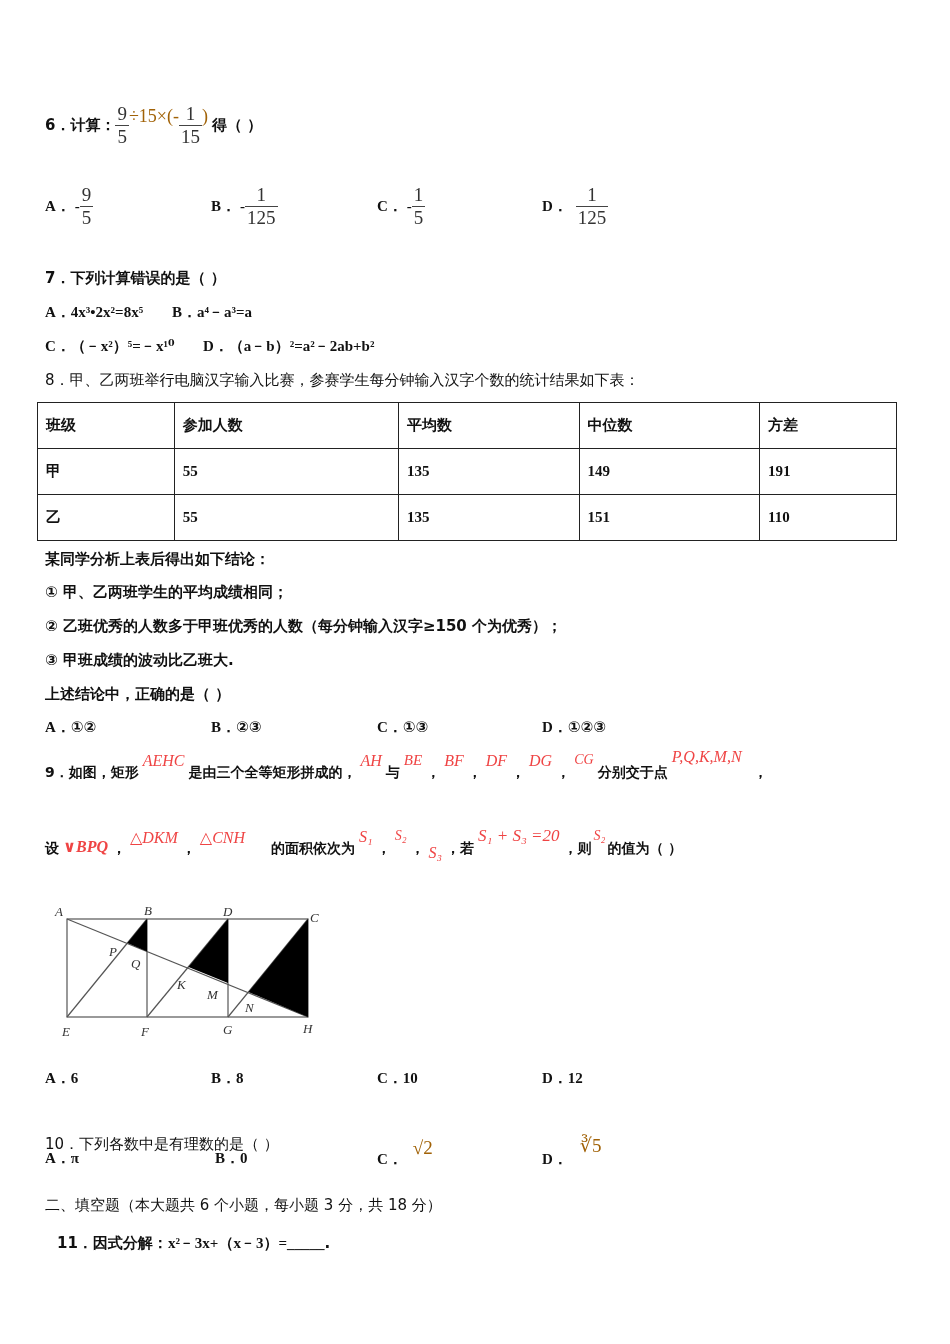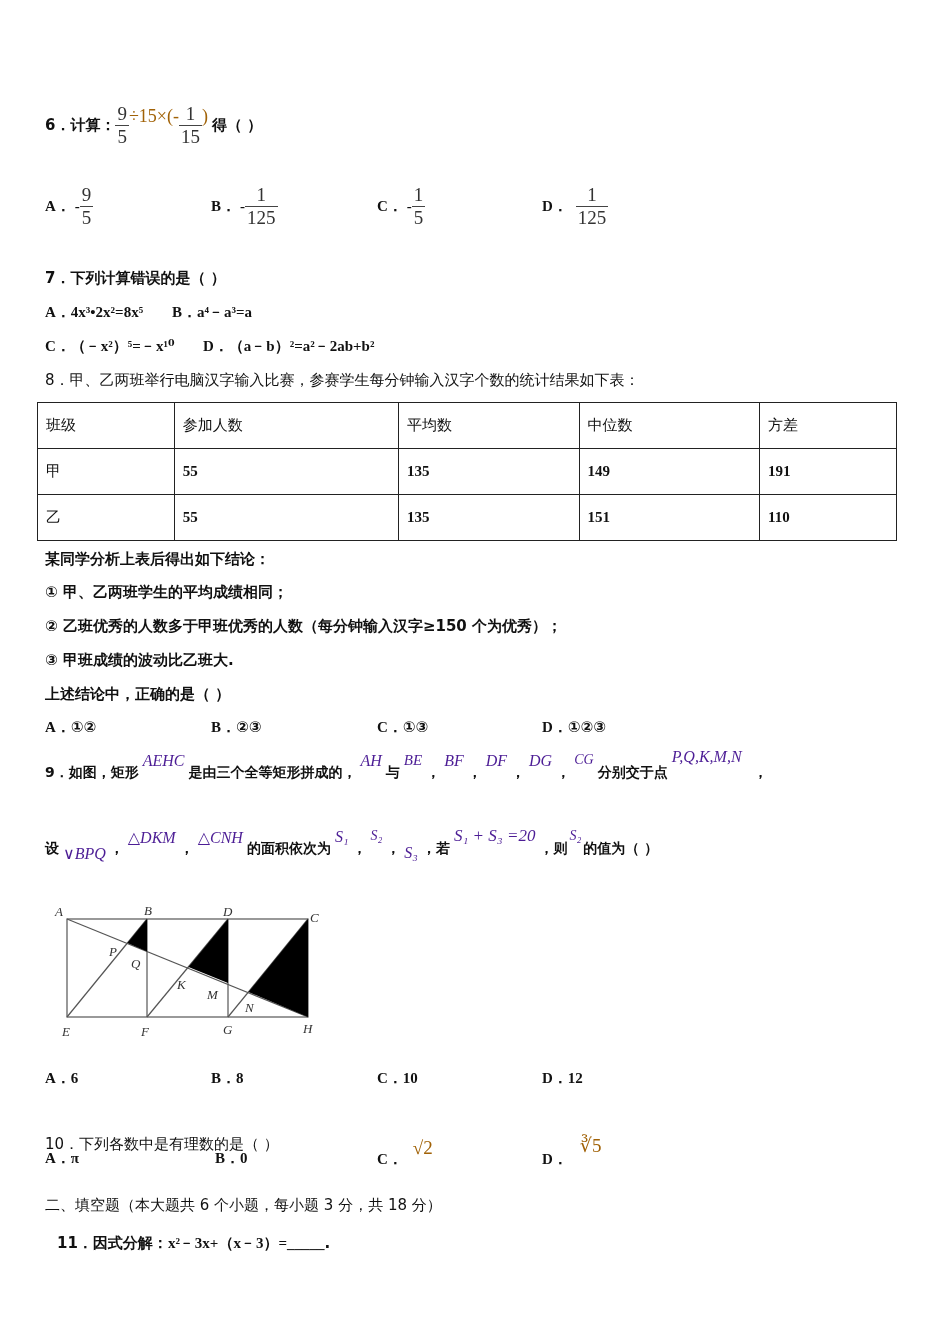--- a/index.html
+++ b/index.html
@@ -1,32 +1,32 @@
 <!DOCTYPE html>
 <html><head>
 <meta charset="utf-8">
 <style>
   html, body { margin: 0; padding: 0; background: #ffffff; }
   body { width: 950px; height: 1344px; position: relative; overflow: hidden;
          font-family: "DejaVu Sans", "Liberation Sans", sans-serif; color: #111; }
   .abs { position: absolute; }
   .q { font-size: 15px; font-weight: bold; white-space: nowrap; }
   .serif { font-family: "Liberation Serif", "DejaVu Serif", serif; }
-  .ital { font-family: "Liberation Serif", "DejaVu Serif", serif; font-style: italic; font-weight: normal; color: #4c1d95; }
+  .ital { font-family: "Liberation Serif", "DejaVu Serif", serif; font-style: italic; font-weight: normal; color: #ef4444; }
   .opt { font-size: 15px; font-weight: bold; white-space: nowrap; font-family: "Liberation Serif", "DejaVu Serif", serif; }
   .opt .cn { font-family: "DejaVu Sans", sans-serif; }
   .frac { display: inline-flex; flex-direction: column; align-items: center; vertical-align: middle;
           font-family: "Liberation Serif", "DejaVu Serif", serif; font-weight: normal; font-size: 19px; color: #333; line-height: 1.05; }
   .frac .num { padding: 0 2px 1px 2px; }
   .frac .den { border-top: 1px solid #444; padding: 1px 2px 0 2px; }
   .math { font-family: "Liberation Serif", "DejaVu Serif", serif; font-weight: normal; color: #a16207; font-size: 18px; }
   table.stats { position: absolute; left: 37px; top: 402px; width: 860px; border-collapse: collapse; }
   table.stats td { border: 1.5px solid #222; height: 45px; padding: 0 8px; font-size: 15px; vertical-align: middle; }
   table.stats td.num { font-family: "Liberation Serif", "DejaVu Serif", serif; font-weight: bold; }
-  table.stats td.cn { font-weight: normal; margin-top: 28px; }
+  table.stats td.cn { font-weight: bold; margin-top: 28px; }
   .label-pt { font-family: "Liberation Serif", "DejaVu Serif", serif; font-style: italic; font-size: 13px; fill: #333; }
 </style>
 </head>
 <body>
 
 <div class="abs q" style="left:45px; top:100px; height:50px; display:flex; align-items:center;">
   <span>6．</span>
   <span>计算：</span>
   <span class="frac">
     <span class="num">9</span>
@@ -150,26 +150,26 @@
   <span class="ital" style="font-size:16px; margin:0 4px;">DG</span>
   <span style="margin-top:12px;">，</span>
   <span class="ital" style="font-size:14px; margin:0 4px;">CG</span>
   <span style="margin-top:12px;">分别交于点</span>
   <span class="ital" style="font-size:16px; margin:-4px 4px 0 4px;">P,Q,K,M,N</span>
   <span style="margin-top:12px; margin-left:8px;">，</span>
 </div>
 
 <div class="abs q" style="left:45px; top:828px; display:flex; align-items:flex-start; font-size:14px;">
   <span style="margin-top:12px;">设</span>
-  <span class="ital" style="font-size:16px; margin:16px 4px;">∨BPQ</span>
+  <span class="ital" style="font-size:16px; margin:9px 4px;font-weight:bold;">∨BPQ</span>
   <span style="margin-top:12px;">，</span>
   <span class="ital" style="font-size:16px; margin:0 4px;">△DKM</span>
   <span style="margin-top:12px;">，</span>
   <span class="ital" style="font-size:16px; margin:0 4px;">△CNH</span>
-  <span style="margin-top:12px;">的面积依次为</span>
+  <span style="margin-top:12px;margin-left:22px;">的面积依次为</span>
   <span class="ital" style="font-size:16px; margin:0 4px;">S₁</span>
   <span style="margin-top:12px;">，</span>
   <span class="ital" style="font-size:14px; margin:0 4px;">S₂</span>
   <span style="margin-top:12px;">，</span>
   <span class="ital" style="font-size:16px; margin:16px 4px;">S₃</span>
   <span style="margin-top:12px;">，若</span>
   <span class="ital" style="font-size:17px; margin:-2px 4px 0 4px;">S₁ + S₃ =20</span>
   <span style="margin-top:12px;">，则</span>
   <span class="ital" style="font-size:14px; margin:0 2px;">S₂</span>
   <span style="margin-top:12px;">的值为（   ）</span>

